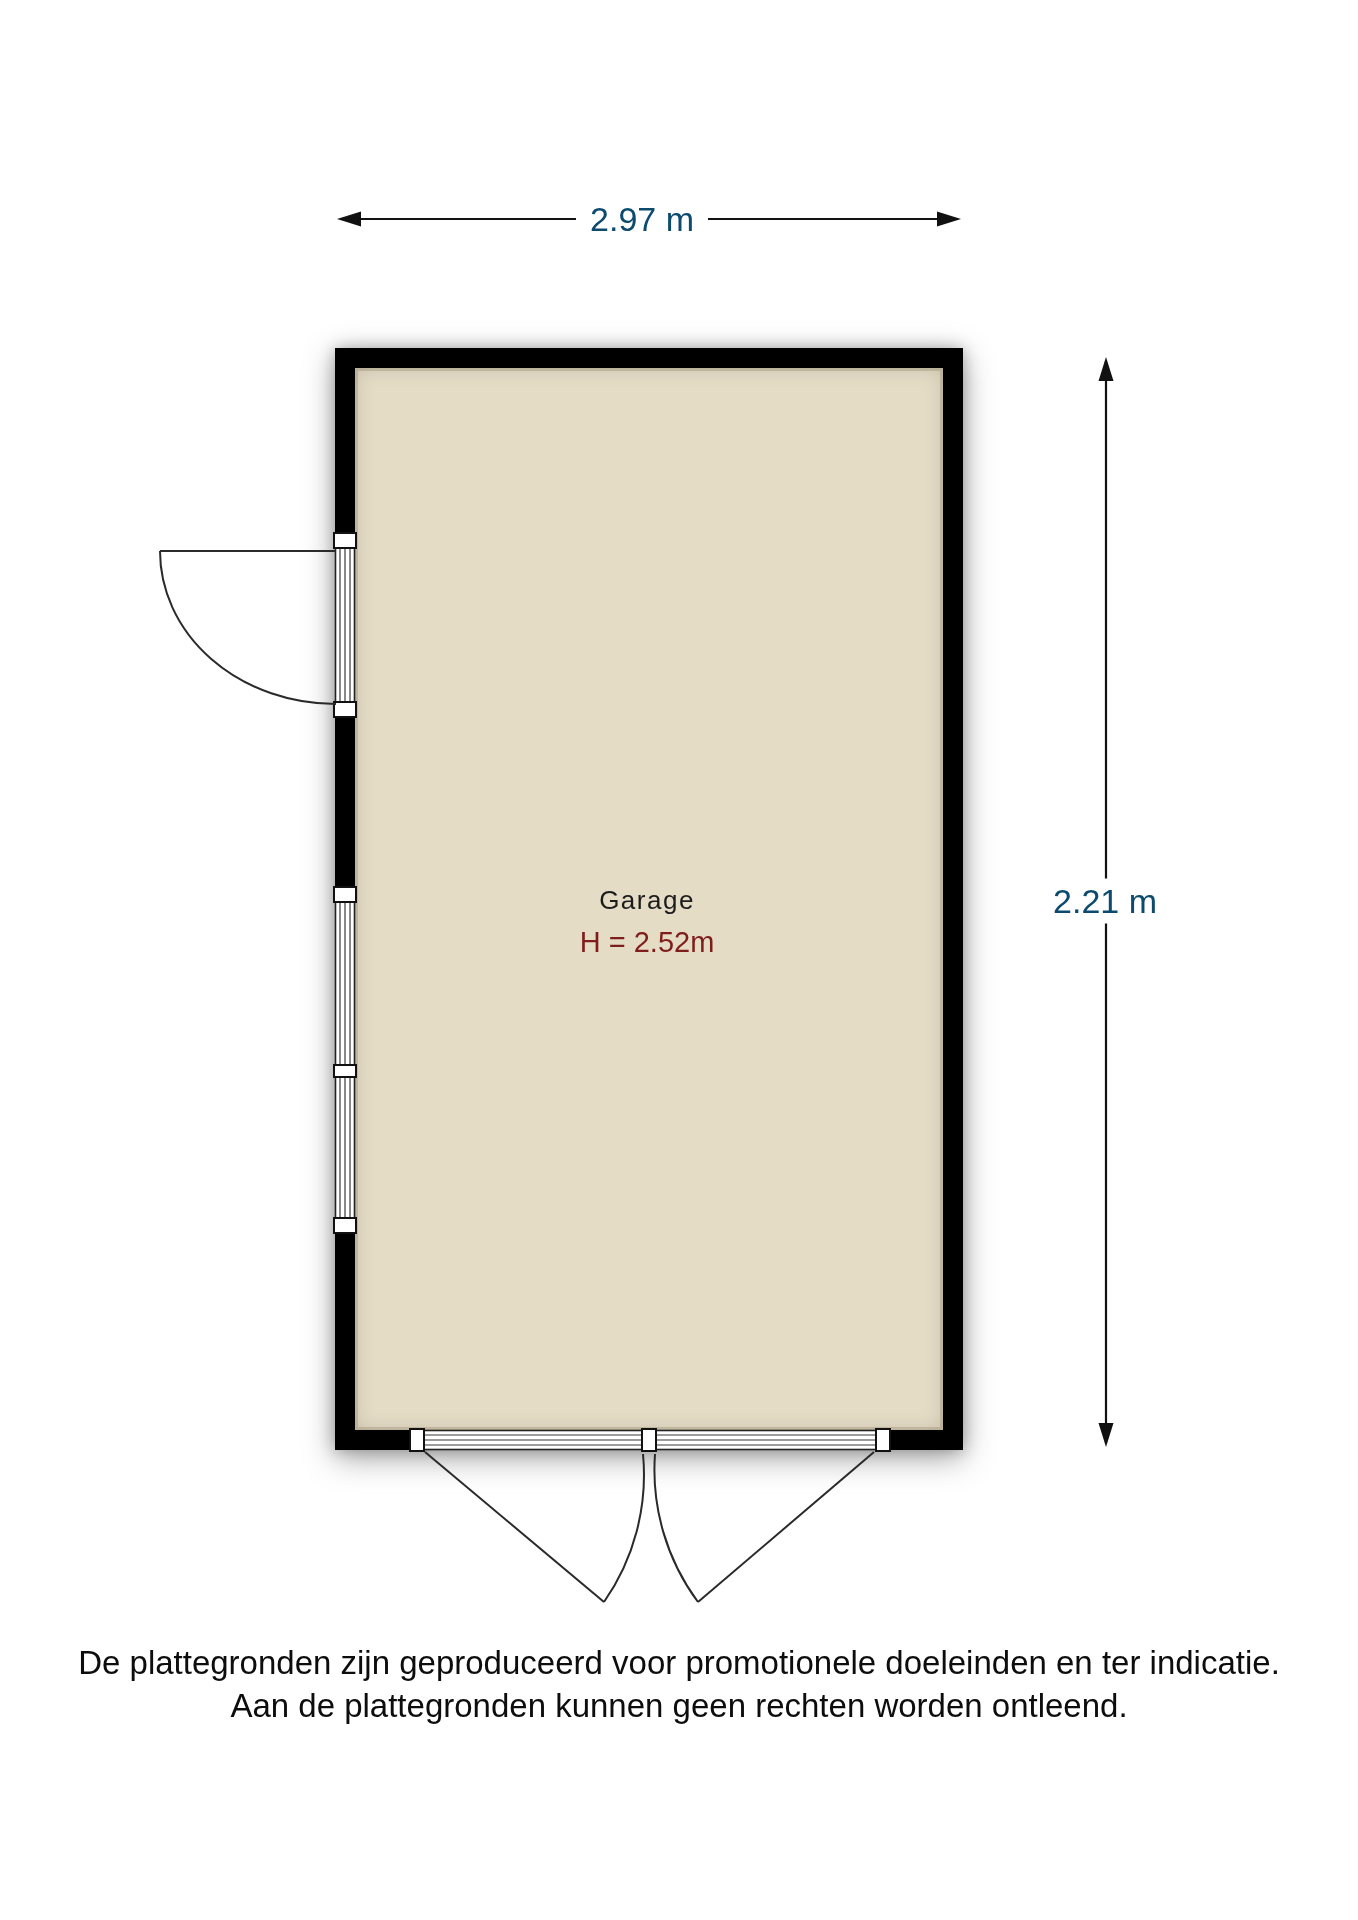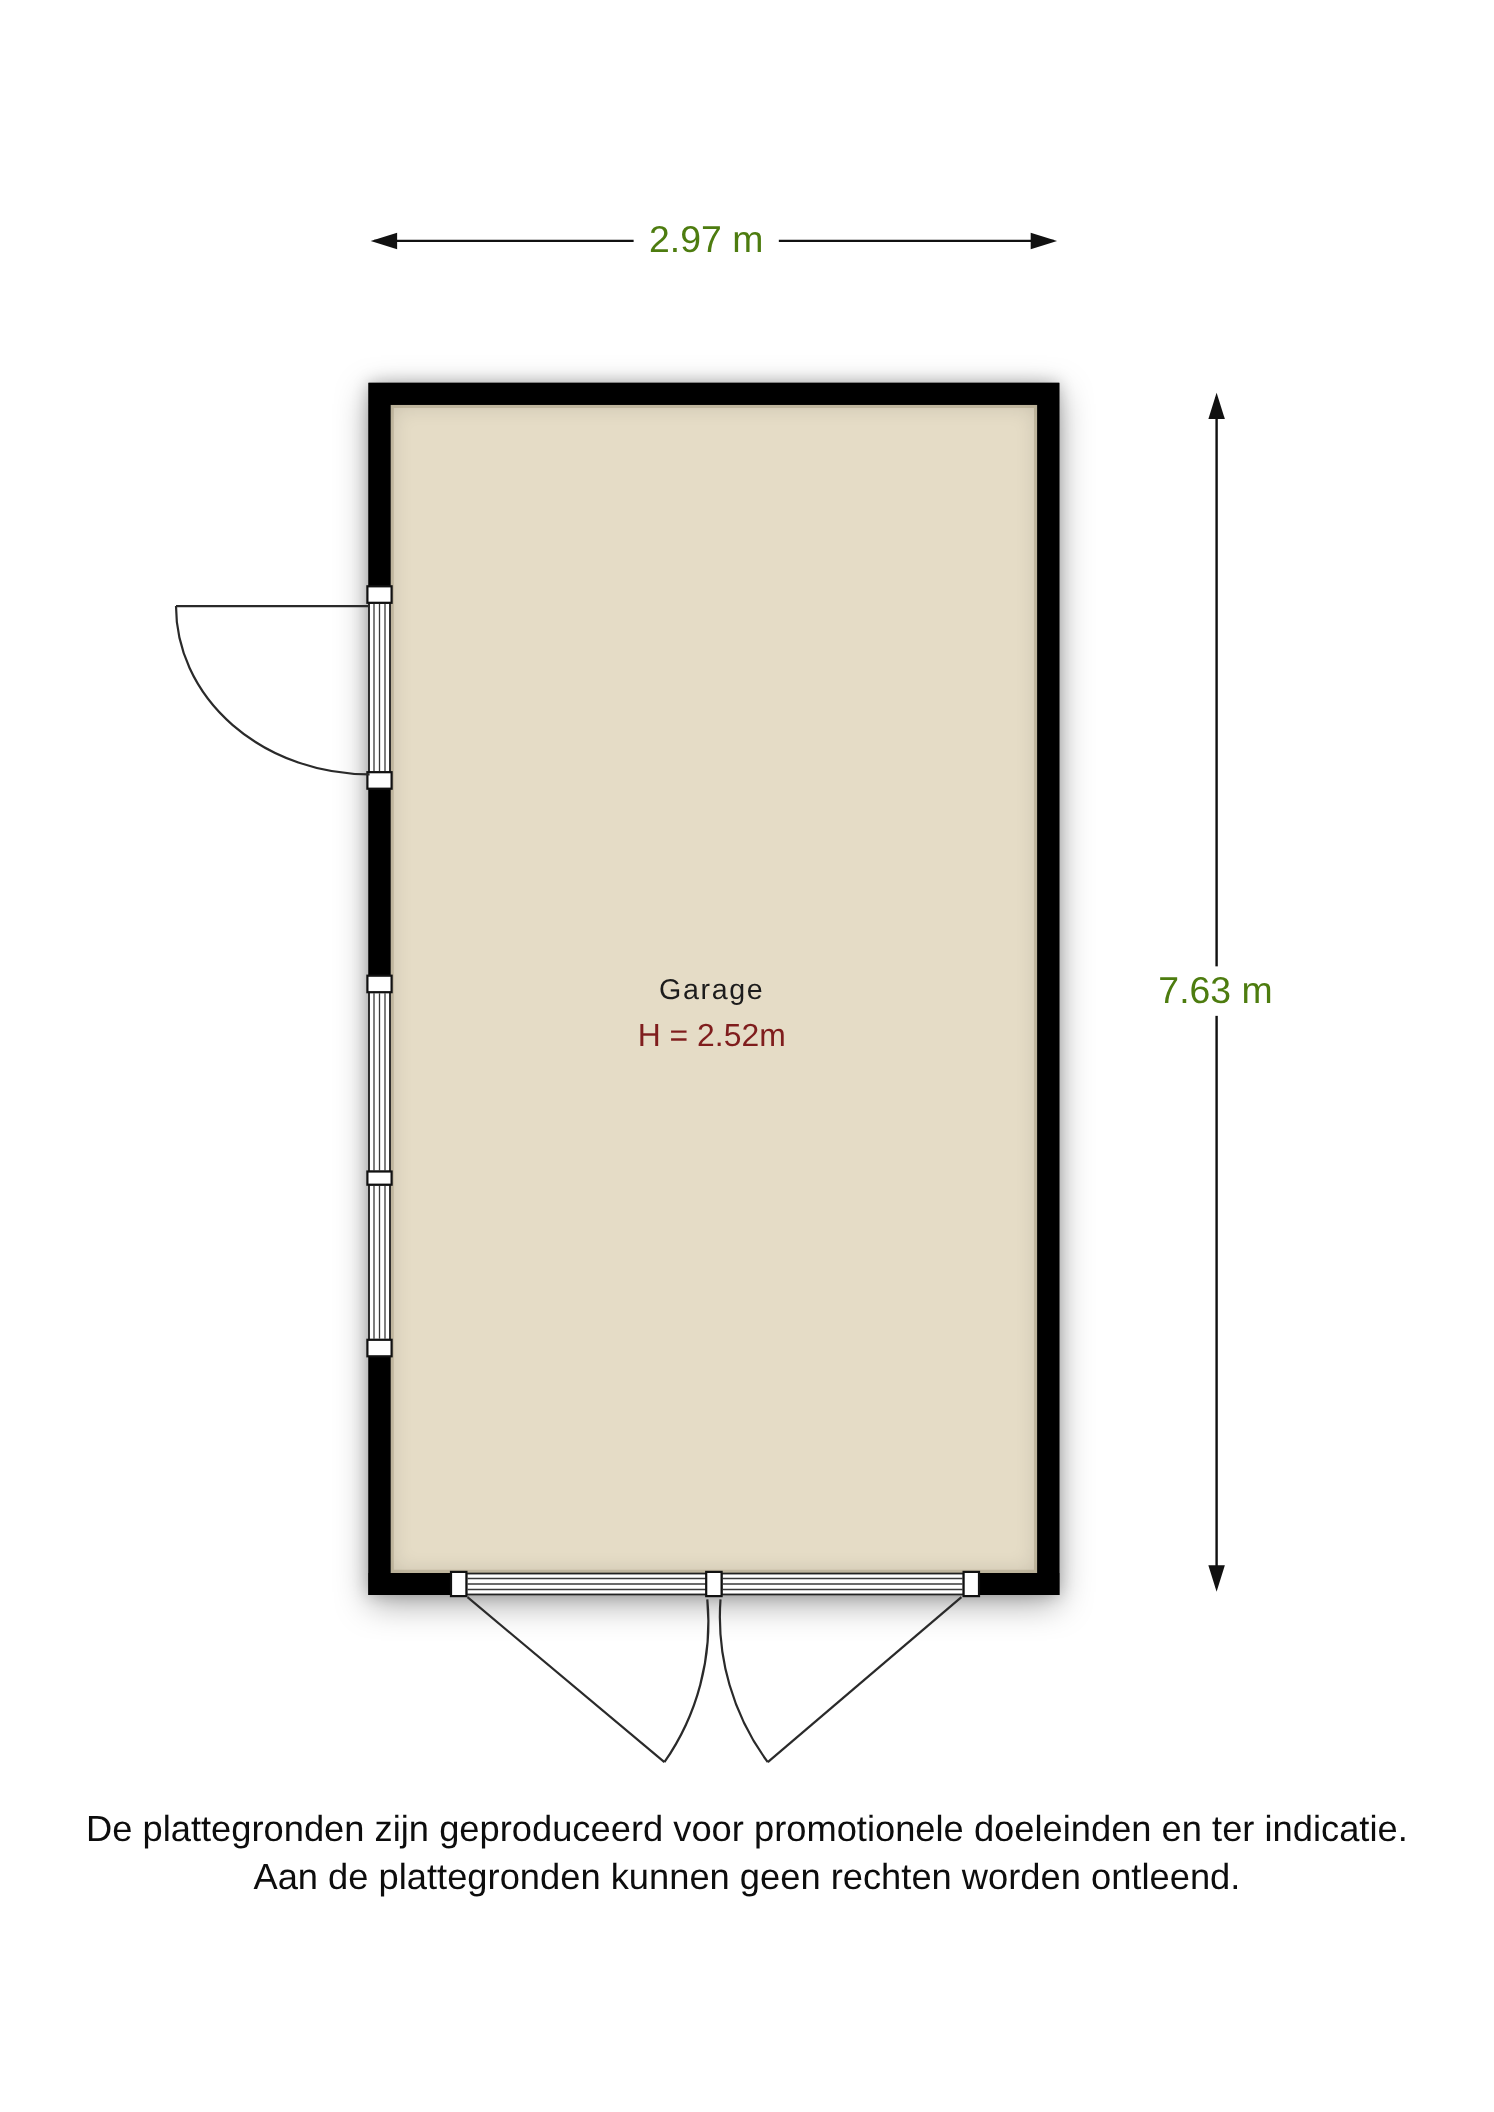--- a/index.html
+++ b/index.html
@@ -38,21 +38,21 @@
   .lineart{stroke:#2a2a2a;stroke-width:2;fill:none;}
   .dim-line{stroke:#111111;stroke-width:2.2;fill:none;}
   .dim-head{fill:#111111;}
   .label{
     position:absolute;z-index:4;white-space:nowrap;
     transform:translate(-50%,-50%);
     text-align:center;
   }
   .room-name{font-size:26px;letter-spacing:1.5px;color:#1c1c1c;}
   .room-height{font-size:29px;color:#7f1d1d;}
-  .dim-label{font-size:34px;background:var(--bg);padding:3px 14px;color:#4d7c0f;}
+  .dim-label{font-size:34px;background:var(--bg);padding:3px 14px;color:#0c4a6e;}
   .disclaimer{
     position:absolute;left:0;top:1641px;width:1358px;z-index:4;
     font-size:33px;line-height:43px;text-align:center;color:#0d0d0d;
   }
 </style>
 </head>
 <body>
 
 <div class="canvas">
 
@@ -123,21 +123,21 @@
 
     <g>
       <line class="dim-line" x1="1106" y1="361" x2="1106" y2="1443"></line>
       <polygon class="dim-head" points="1106,357 1098.5,381 1113.5,381"></polygon>
       <polygon class="dim-head" points="1106,1447 1098.5,1423 1113.5,1423"></polygon>
     </g>
   </svg>
 
   <div class="label dim-label" style="left:642px;top:219px;">2.97 m</div>
 
-  <div class="label dim-label" style="left:1105px;top:901px;">7.63 m</div>
+  <div class="label dim-label" style="left:1105px;top:901px;">2.21 m</div>
 
   <div class="label room-name" style="left:647px;top:900px;">Garage</div>
 
   <div class="label room-height" style="left:647px;top:942px;">H = 2.52m</div>
 
   <div class="disclaimer">
     <div>De plattegronden zijn geproduceerd voor promotionele doeleinden en ter indicatie.</div>
     <div>Aan de plattegronden kunnen geen rechten worden ontleend.</div>
   </div>
 

